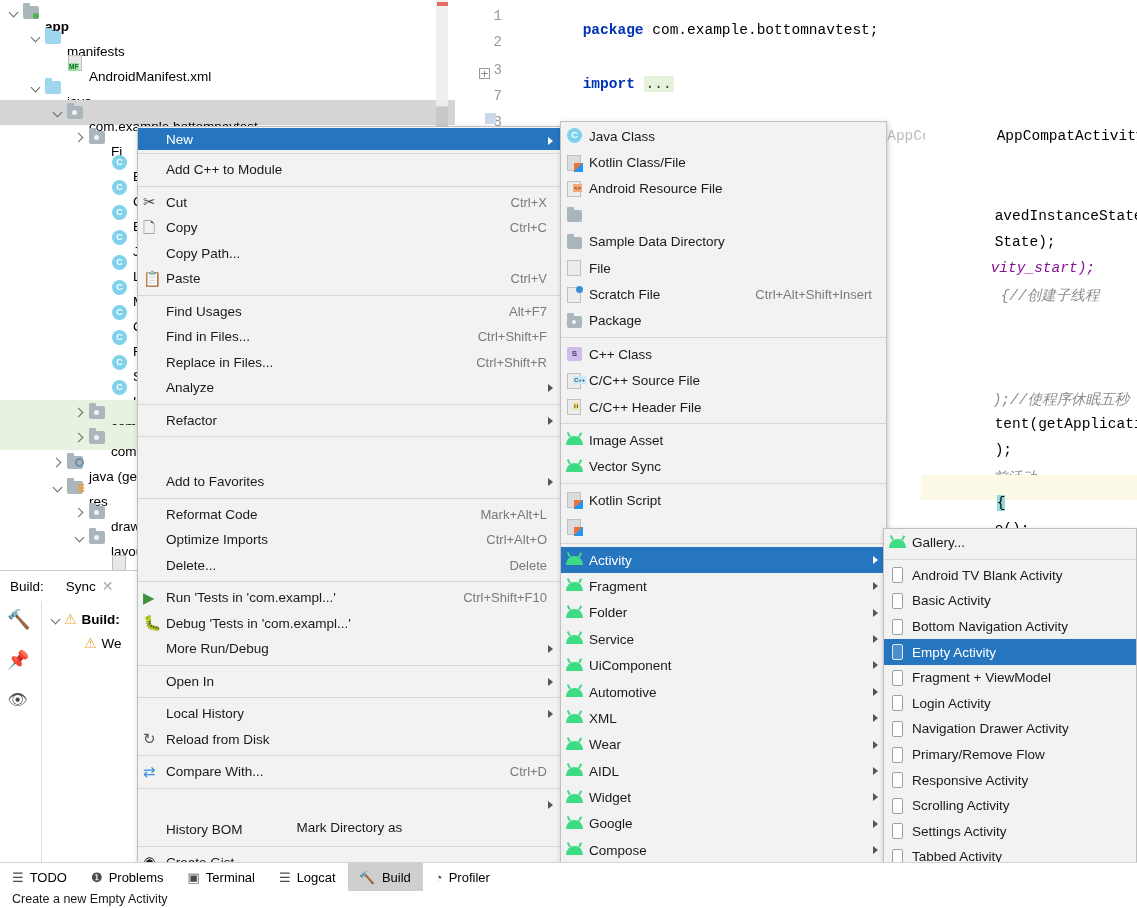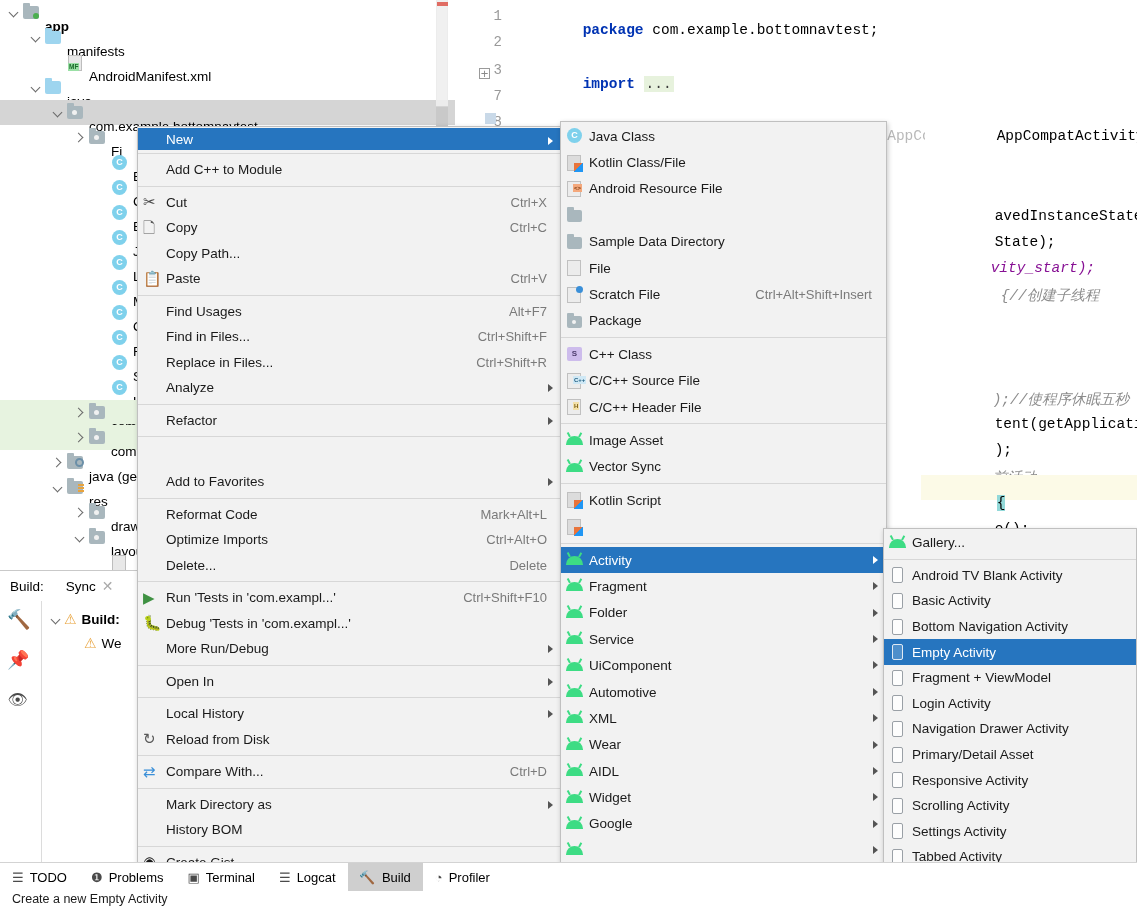--- a/index.html
+++ b/index.html
@@ -657,21 +657,21 @@
       </div>
       <div class="msep"></div>
       <div class="mi" style="height: 25.5px;">
         <span class="mico">
           <span class="gl blue">⇄</span>
         </span>
         <span class="mlabel">Compare With...</span>
         <span class="mshort">Ctrl+D</span>
       </div>
       <div class="msep"></div>
-      <div class="mi" style="height: 25.5px;">
+      <div class="mi" style="height: 25.5px; flex-direction: column;">
         <span class="mico"></span>
         <span class="mlabel">Mark Directory as</span>
         <span class="marrow"></span>
       </div>
       <div class="mi" style="height: 25.5px;">
         <span class="mico"></span>
         <span class="mlabel">History BOM</span>
       </div>
       <div class="msep"></div>
       <div class="mi" style="height: 25.5px;">
@@ -864,20 +864,21 @@
         <span class="mico">
           <span class="droid"></span>
         </span>
         <span class="mlabel">Google</span>
         <span class="marrow"></span>
       </div>
       <div class="mi" style="height: 26.4px;">
         <span class="mico">
           <span class="droid"></span>
         </span>
+        <span class="mlabel">Compose</span>
         <span class="marrow"></span>
       </div>
       <div class="mi" style="height: 26.4px;">
         <span class="mico">
           <span class="droid"></span>
         </span>
         <span class="mlabel">Other</span>
         <span class="marrow"></span>
       </div>
       <div class="mi" style="height: 26.4px;">
@@ -935,21 +936,21 @@
       <div class="mi" style="height: 25.6px;">
         <span class="mico">
           <span class="phone"></span>
         </span>
         <span class="mlabel">Navigation Drawer Activity</span>
       </div>
       <div class="mi" style="height: 25.6px;">
         <span class="mico">
           <span class="phone"></span>
         </span>
-        <span class="mlabel">Primary/Detail Asset</span>
+        <span class="mlabel">Primary/Remove Flow</span>
       </div>
       <div class="mi" style="height: 25.6px;">
         <span class="mico">
           <span class="phone"></span>
         </span>
         <span class="mlabel">Responsive Activity</span>
       </div>
       <div class="mi" style="height: 25.6px;">
         <span class="mico">
           <span class="phone"></span>

